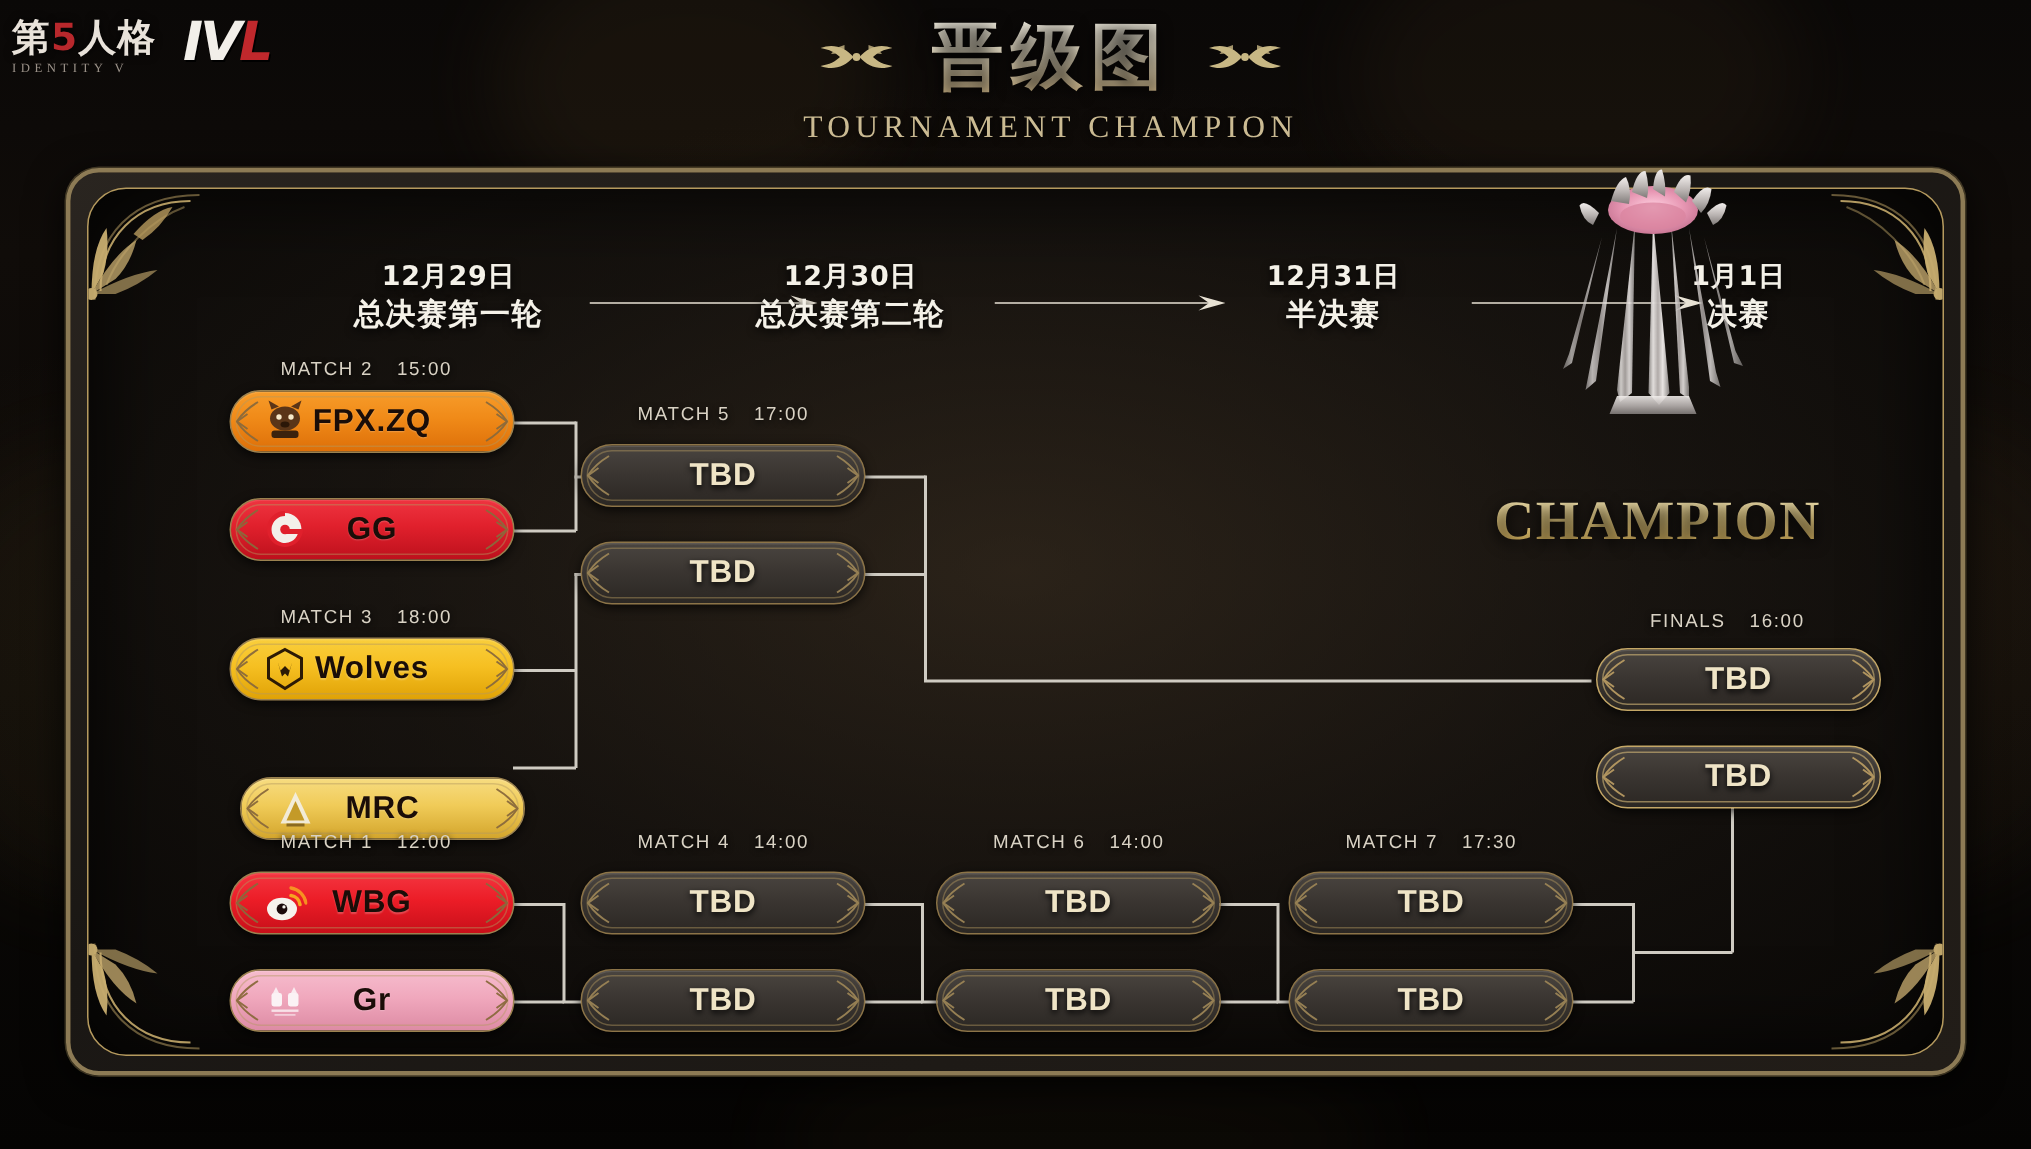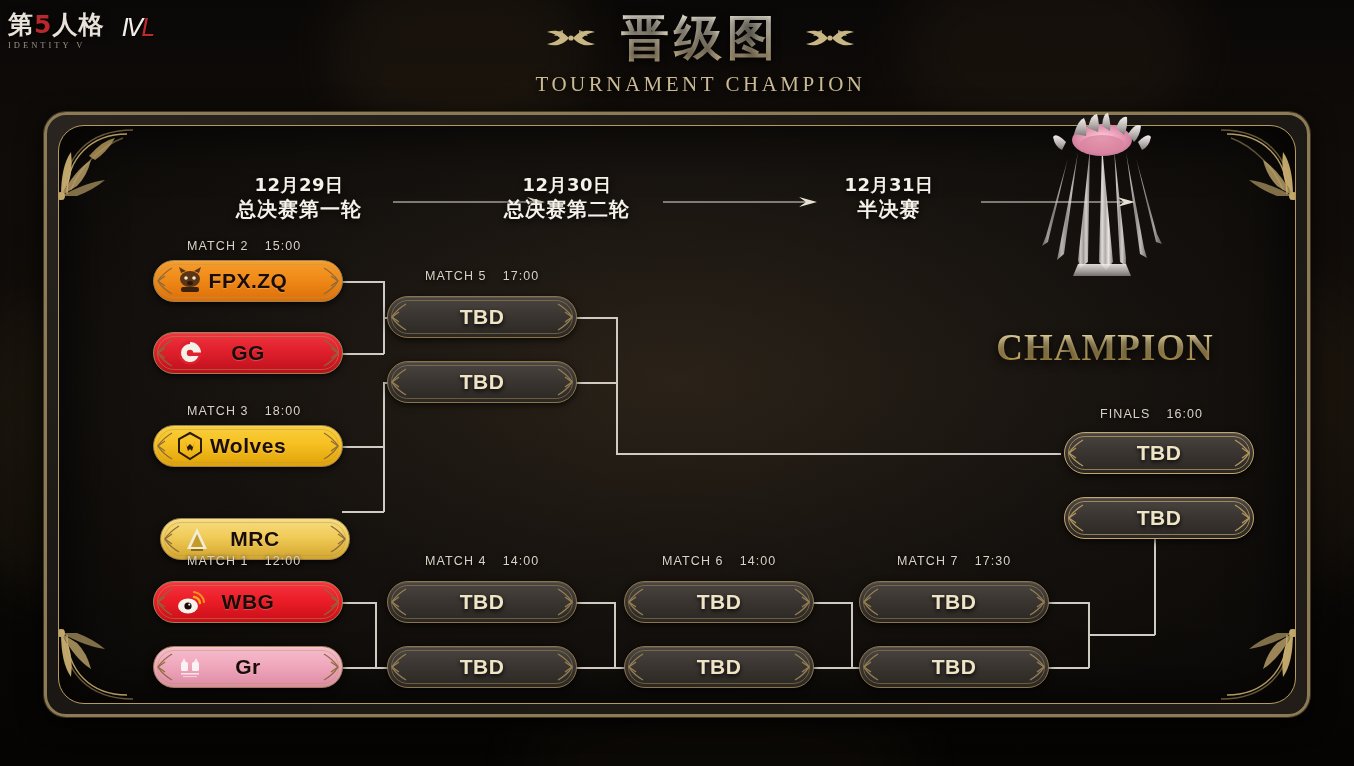--- a/index.html
+++ b/index.html
@@ -39,21 +39,21 @@
   .logo-idv .en {
     font-size:8.5px; letter-spacing:3px; color:#9a9188;
     margin-top:3px; font-family:"Liberation Serif", serif;
   }
   .logo-ivl {
     position:absolute; left:122px; top:8px; height:40px;
     display:flex; align-items:center;
   }
   .logo-ivl .mark {
     font-family:"DejaVu Sans", sans-serif;
-    font-size:24px; font-weight:400; font-style:italic;
+    font-size:36px; font-weight:700; font-style:italic;
     letter-spacing:-2px; color:#f2efe9;
     text-shadow:1px 1px 0 #000;
   }
   .logo-ivl .mark i { color:#c0282c; font-style:italic; }
 
   
   .title-wrap {
     position:absolute; left:0; right:0; top:6px;
     display:flex; flex-direction:column; align-items:center;padding-left:47px;
   }
@@ -313,20 +313,24 @@
 
           <div class="round-h" style="left:740px;width:180px;">
             <div class="d">12月31日</div>
             <div class="n">半决赛</div>
           </div>
           <svg class="round-arrow" style="left:922px;width:154px;" viewBox="0 0 154 12" preserveAspectRatio="none">
             <line x1="0" y1="6" x2="148" y2="6" stroke="#e8e2d4" stroke-width="1.1"></line>
             <path d="M136 1 L154 6 L136 11 L143 6 Z" fill="#e8e2d4"></path>
           </svg>
 
+          <div class="round-h" style="left:1010px;width:180px;">
+            <div class="d">1月1日</div>
+            <div class="n">决赛</div>
+          </div>
         </div>
 
         <div class="conn h" style="left:283px;top:155px;width:42px;"></div>
         <div class="conn h" style="left:283px;top:227px;width:42px;"></div>
         <div class="conn v" style="left:324px;top:155px;height:73px;"></div>
         <div class="conn h" style="left:324px;top:191px;width:30px;"></div>
 
         <div class="conn h" style="left:283px;top:320px;width:42px;"></div>
         <div class="conn h" style="left:283px;top:385px;width:42px;"></div>
         <div class="conn v" style="left:324px;top:320px;height:66px;"></div>

